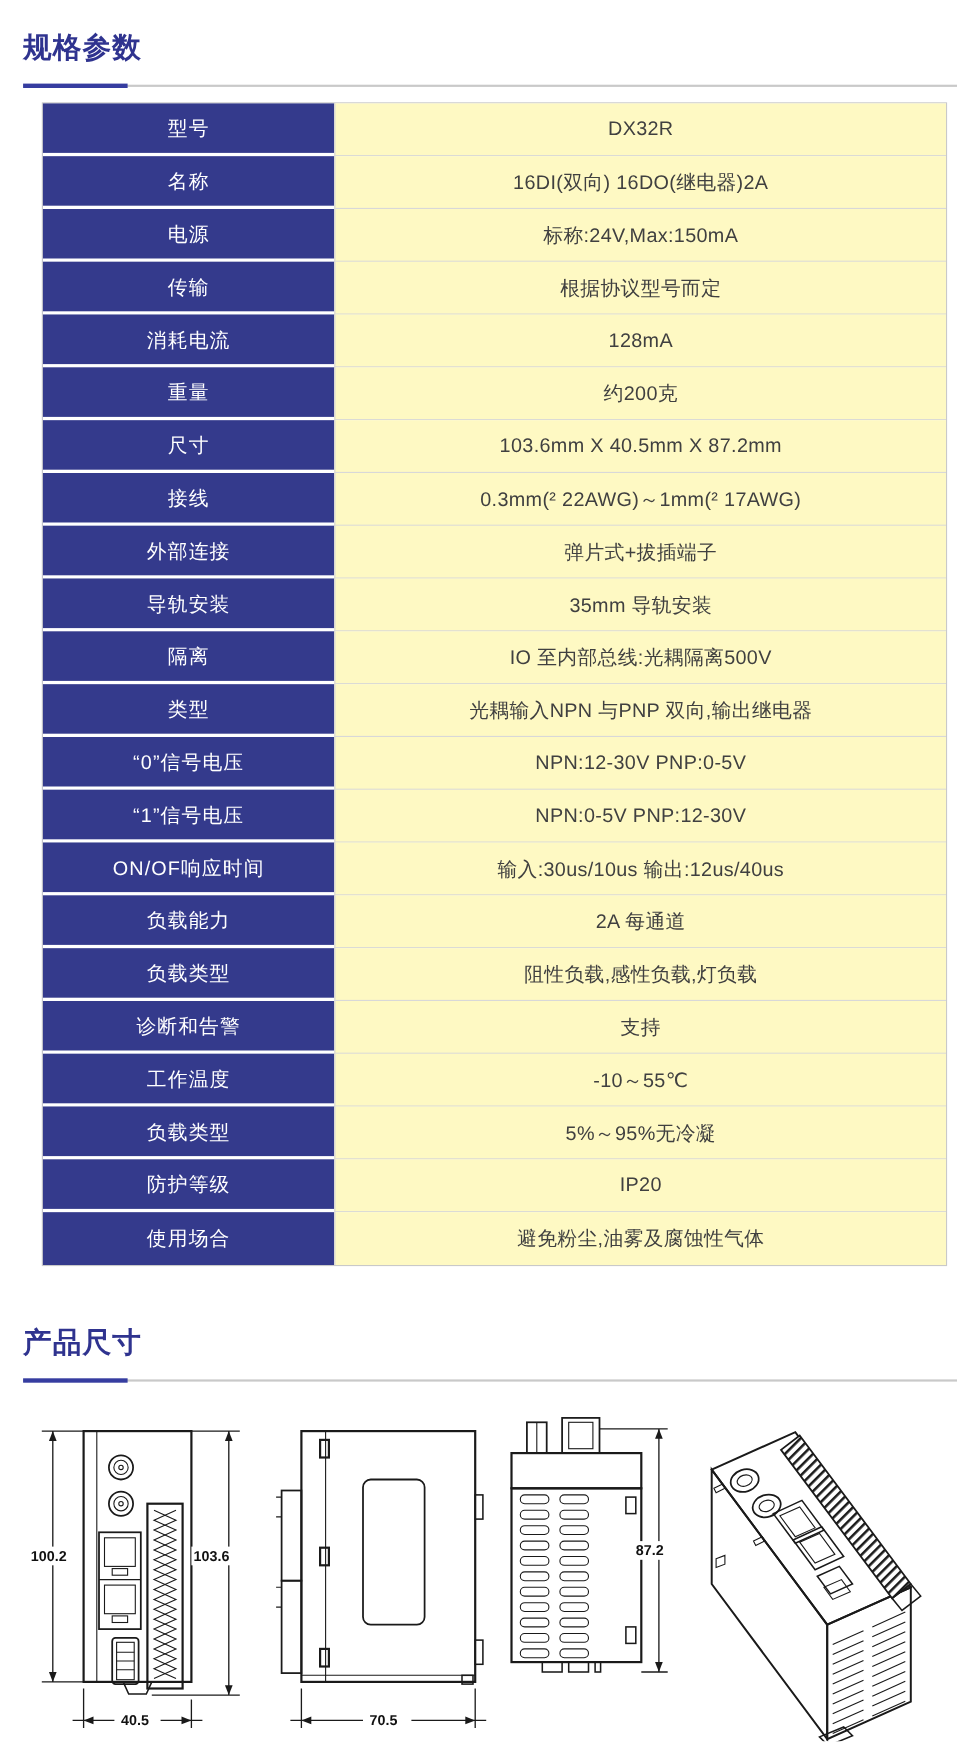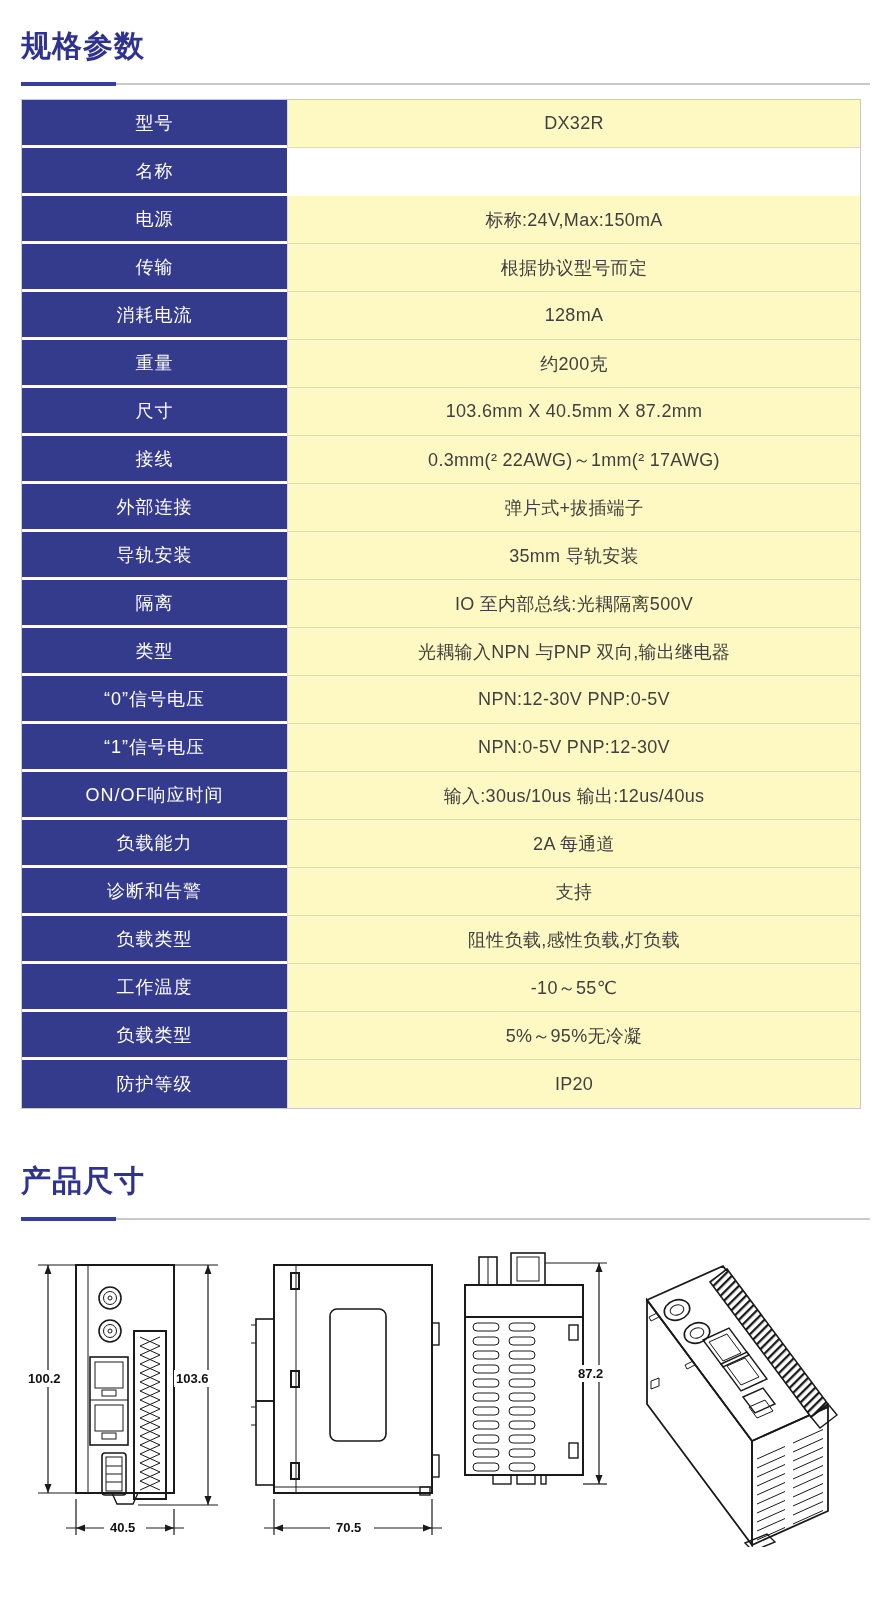--- a/index.html
+++ b/index.html
@@ -7,32 +7,32 @@
     width:891px;
     font-family:"Liberation Sans","DejaVu Sans",sans-serif;
     color:#3d3d3d;
     -webkit-font-smoothing:antialiased;
   }
   .page{width:891px;background:#fff;padding:26px 0 40px 0;box-sizing:border-box;}
 
   
   .section-title{
     margin:0 0 0 21px;
-    font-size:30px;
+    font-size:26px;
     font-weight:bold;
     color:#2f338f;
     letter-spacing:1px;
   }
   .divider{position:relative;margin:15px 21px 0 21px;height:4px;}
   .divider .divider-gray{position:absolute;left:0;right:0;top:1px;height:2px;background:#c9c9c9;}
   .divider .divider-accent{position:absolute;left:0;top:0;width:95px;height:4px;background:#363da0;}
 
   
   .spec-table{
-    margin:13px 30px 0 21px;
+    margin:13px 30px 0 38px;
     border:1px solid #c9c9c9;
     background:#fff;
   }
   .spec-row{display:flex;height:48px;}
   .spec-row-label{
     width:265px;
     background:#343a8c;
     color:#fff;
     font-size:18px;
     display:flex;align-items:center;justify-content:center;
@@ -82,20 +82,21 @@
       <span class="divider-accent"></span>
     </div>
     <div class="spec-table">
     <div class="spec-row">
       <div class="spec-row-label">型号</div>
       <div class="spec-row-value">DX32R</div>
     </div>
 
     <div class="spec-row">
       <div class="spec-row-label">名称</div>
+      <div class="spec-row-value">16DI(双向) 16DO(继电器)2A</div>
     </div>
 
     <div class="spec-row">
       <div class="spec-row-label">电源</div>
       <div class="spec-row-value">标称:24V,Max:150mA</div>
     </div>
 
     <div class="spec-row">
       <div class="spec-row-label">传输</div>
       <div class="spec-row-value">根据协议型号而定</div>
@@ -155,45 +156,49 @@
       <div class="spec-row-label">ON/OF响应时间</div>
       <div class="spec-row-value">输入:30us/10us 输出:12us/40us</div>
     </div>
 
     <div class="spec-row">
       <div class="spec-row-label">负载能力</div>
       <div class="spec-row-value">2A 每通道</div>
     </div>
 
     <div class="spec-row">
+      <div class="spec-row-label">负载类型</div>
+      <div class="spec-row-value">阻性负载,感性负载,灯负载</div>
+    </div>
+
+    <div class="spec-row">
       <div class="spec-row-label">诊断和告警</div>
       <div class="spec-row-value">支持</div>
     </div>
 
     <div class="spec-row">
-      <div class="spec-row-label">负载类型</div>
-      <div class="spec-row-value">阻性负载,感性负载,灯负载</div>
-    </div>
-
-    <div class="spec-row">
       <div class="spec-row-label">工作温度</div>
       <div class="spec-row-value">-10～55℃</div>
     </div>
 
 
     <div class="spec-row">
       <div class="spec-row-label">负载类型</div>
       <div class="spec-row-value">5%～95%无冷凝</div>
     </div>
 
     <div class="spec-row">
       <div class="spec-row-label">防护等级</div>
       <div class="spec-row-value">IP20</div>
     </div>
 
+    <div class="spec-row">
+      <div class="spec-row-label">使用场合</div>
+      <div class="spec-row-value">避免粉尘,油雾及腐蚀性气体</div>
+    </div>
   </div>
   </section>
 
   <section class="dim-section">
     <h2 class="section-title">产品尺寸</h2>
     <div class="divider">
       <span class="divider-gray"></span>
       <span class="divider-accent"></span>
     </div>
 

